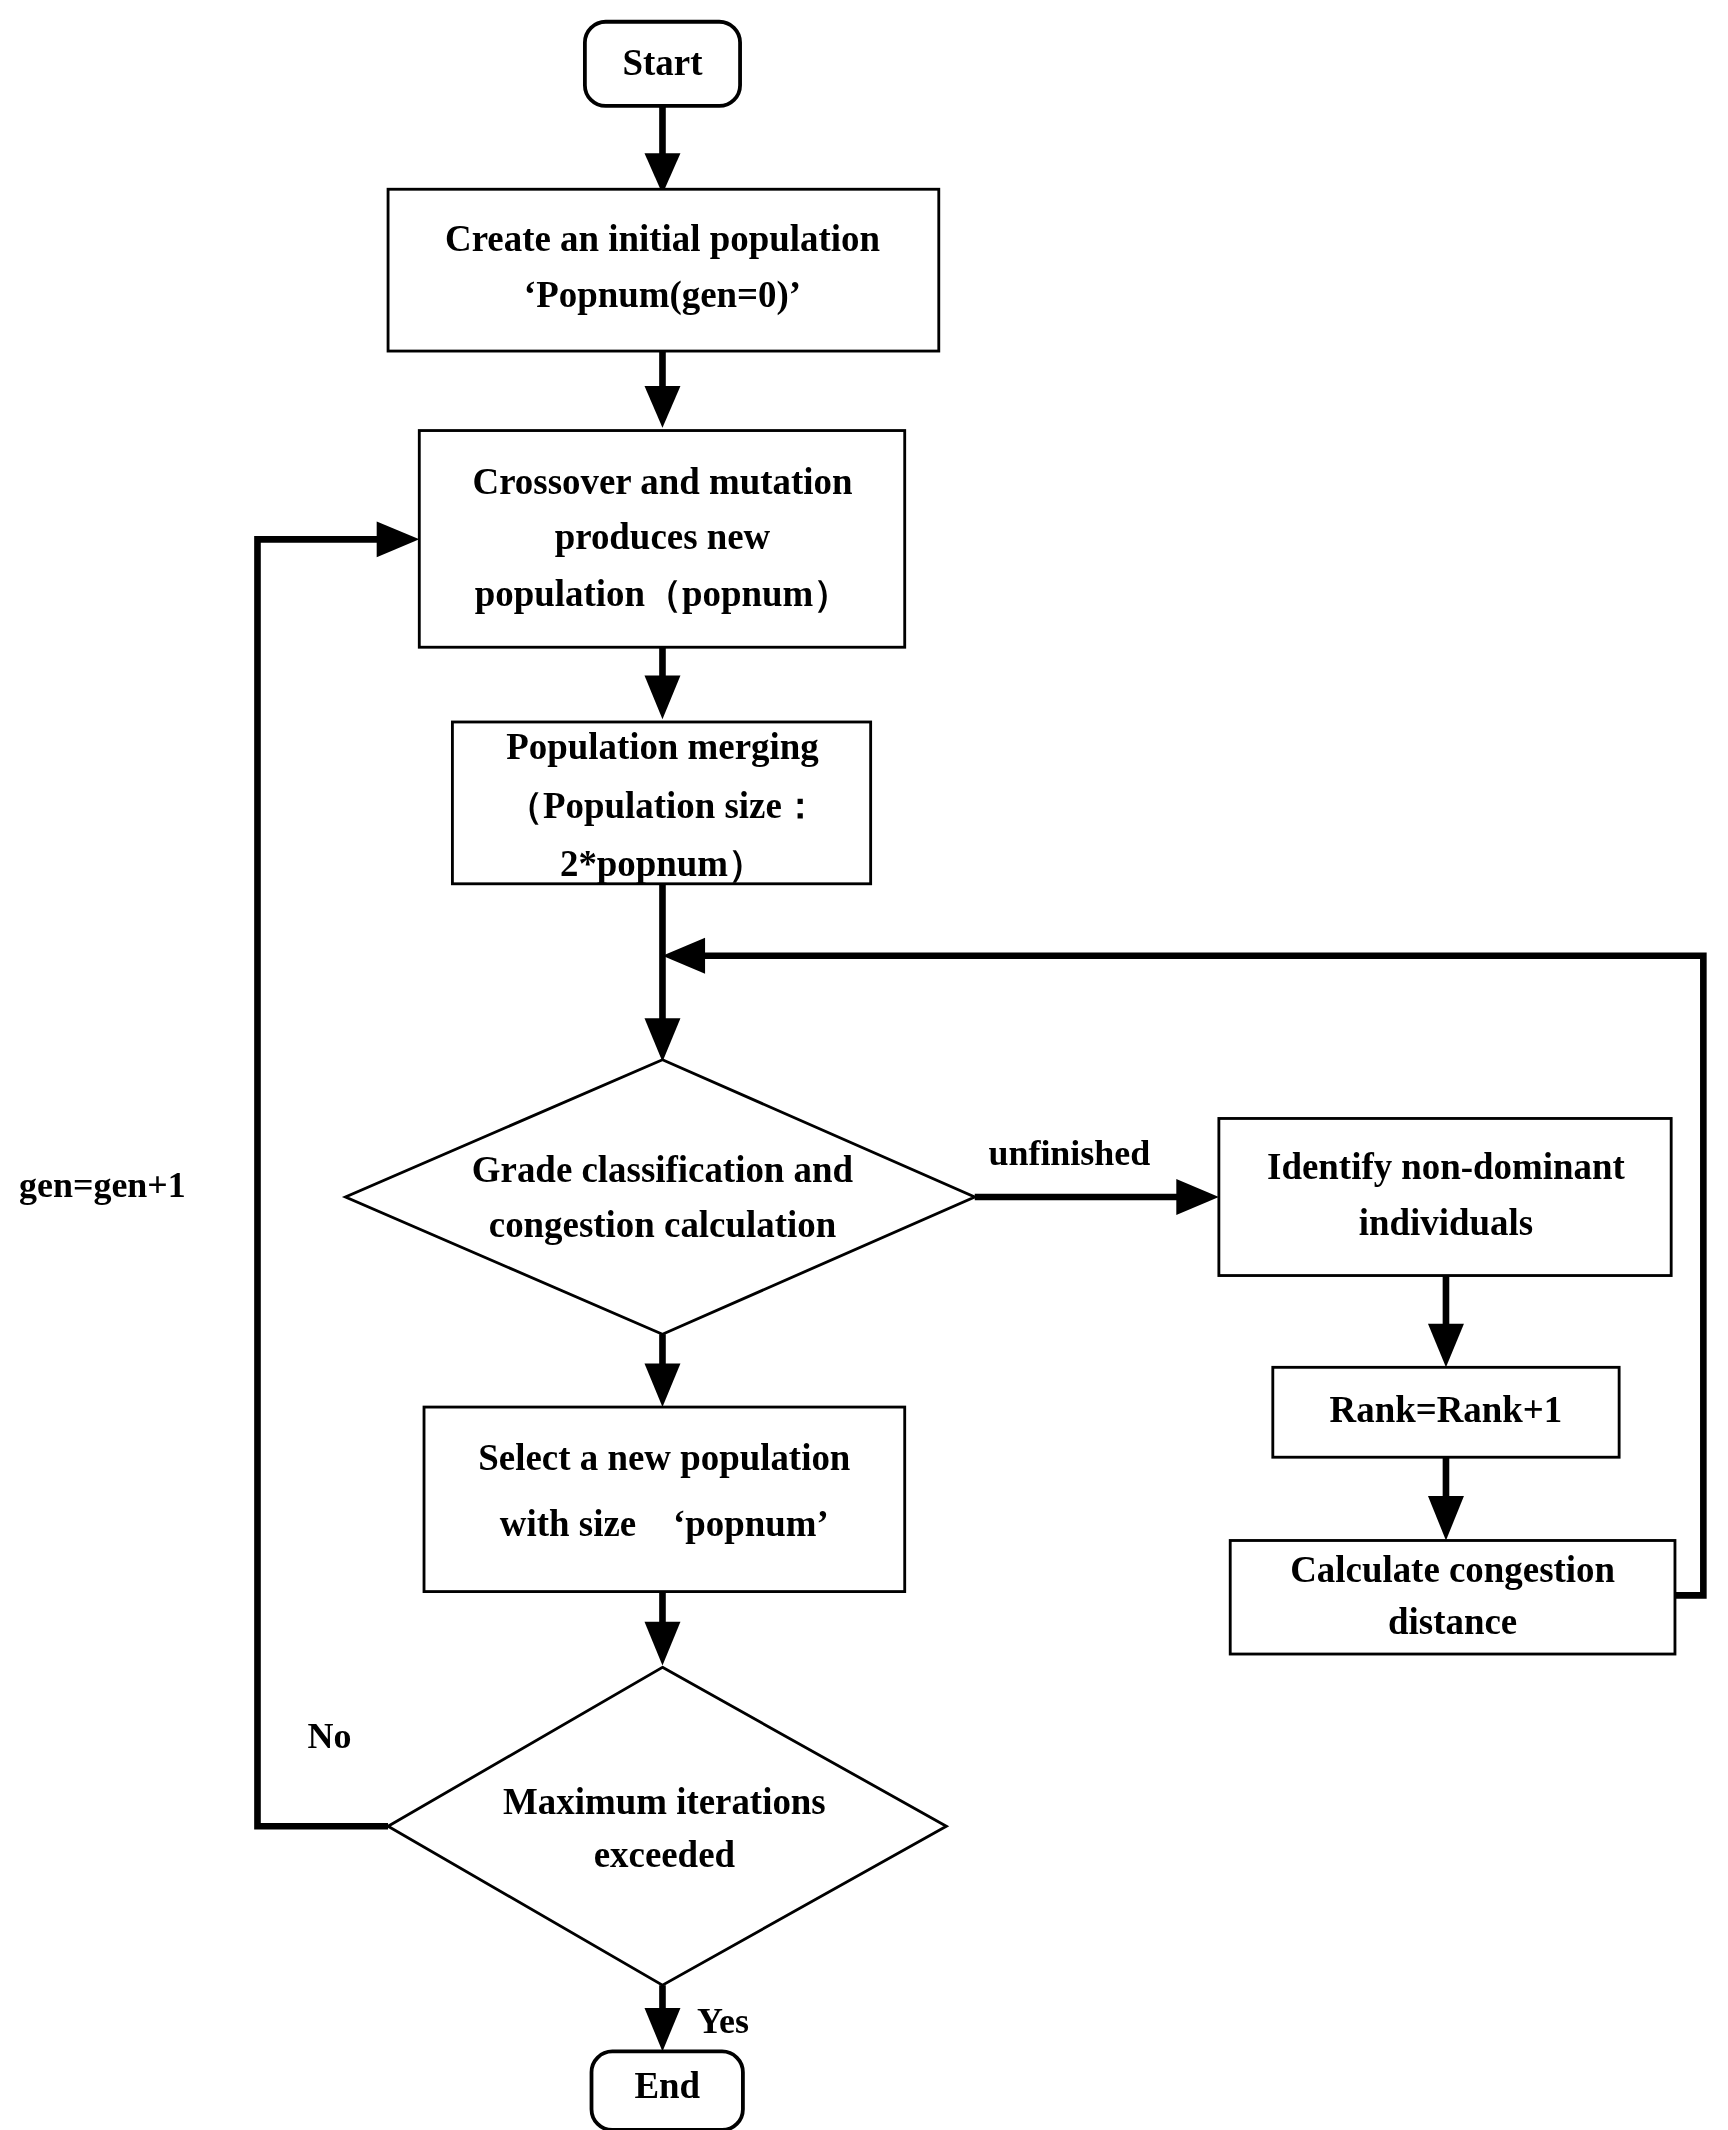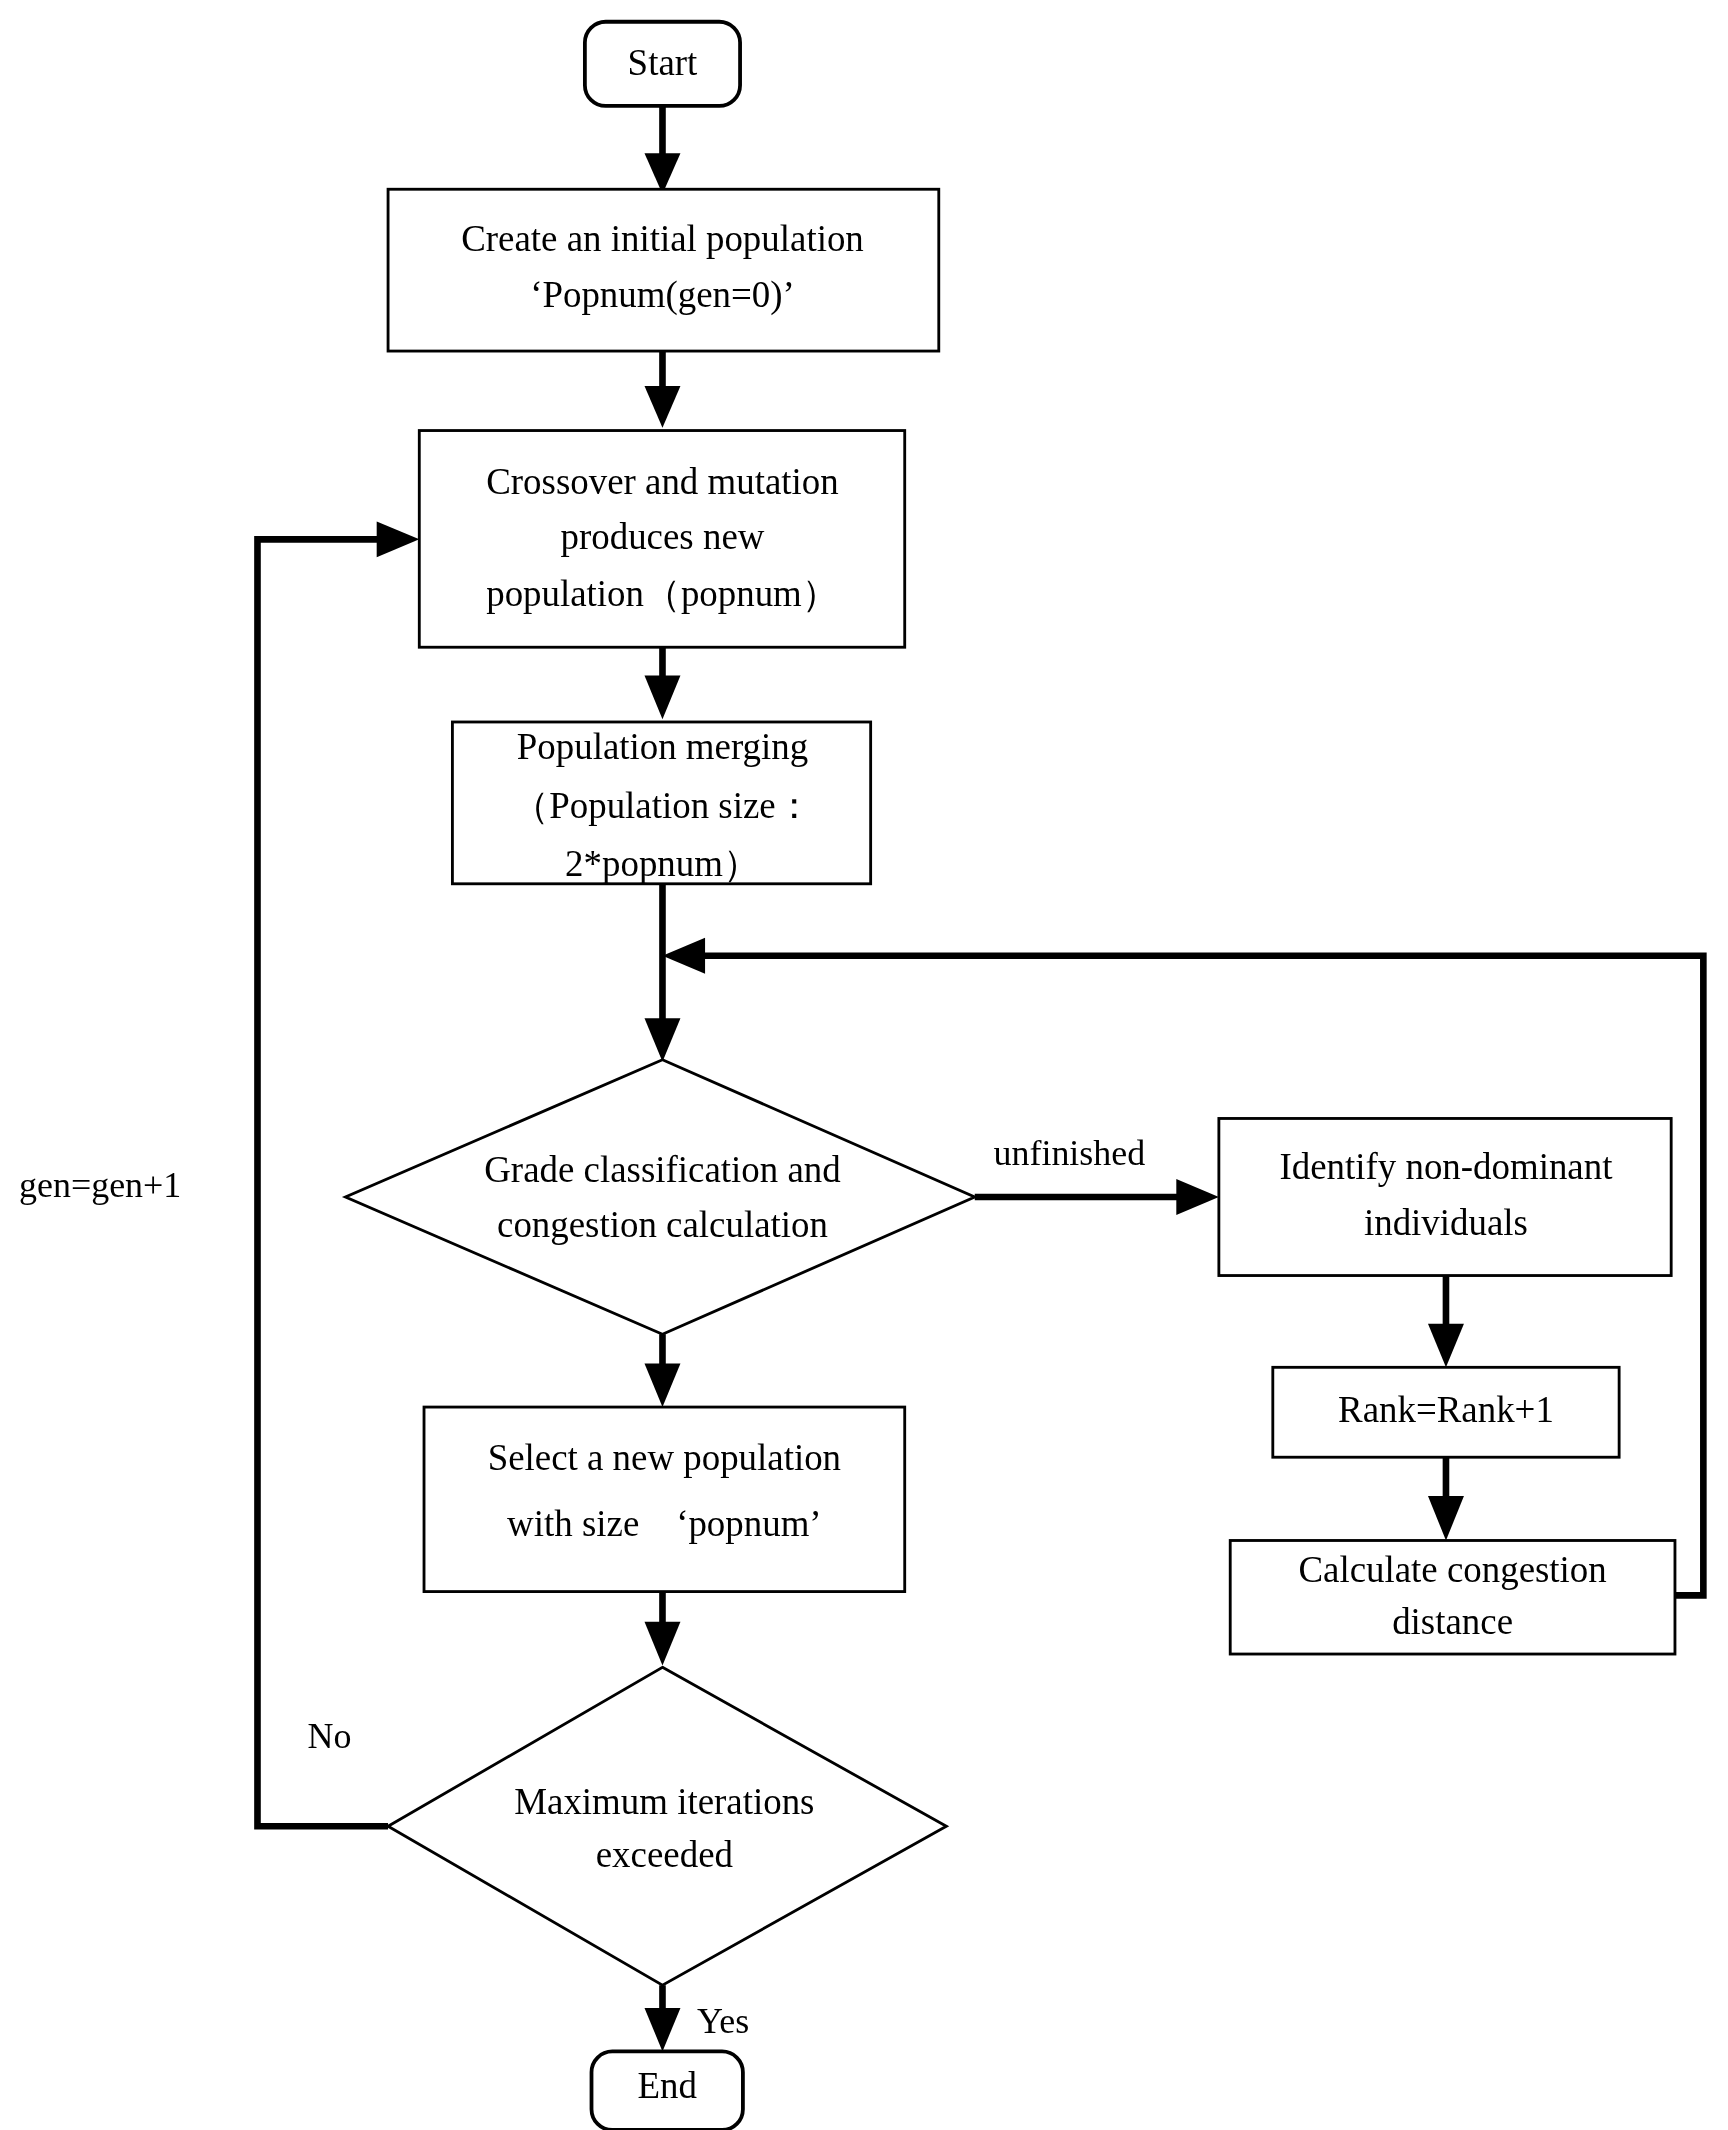--- a/index.html
+++ b/index.html
@@ -11,20 +11,21 @@
     width: 1729px;
     height: 2130px;
     font-family: "Liberation Serif", "DejaVu Serif", serif;
     color: #000000;
     overflow: hidden;
   }
   #flowchart-root {
     position: relative;
     width: 1729px;
     height: 1830px;
+    font-weight: bold;
   }
   svg.chart-canvas {
     position: absolute;
     top: 0;
     left: 0;
     width: 1729px;
     height: 2130px;
   }
   .node-shape {
     fill: #ffffff;

